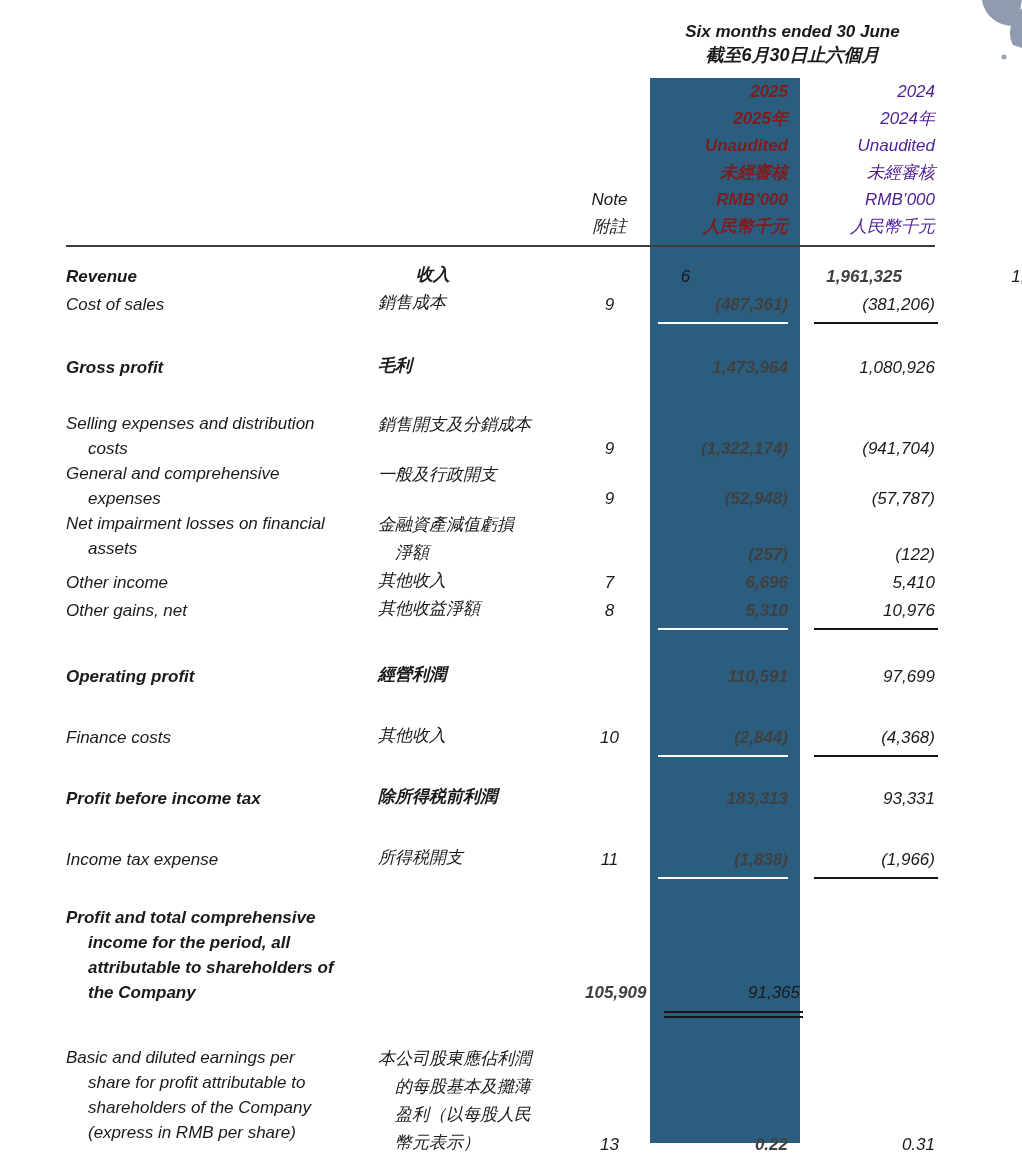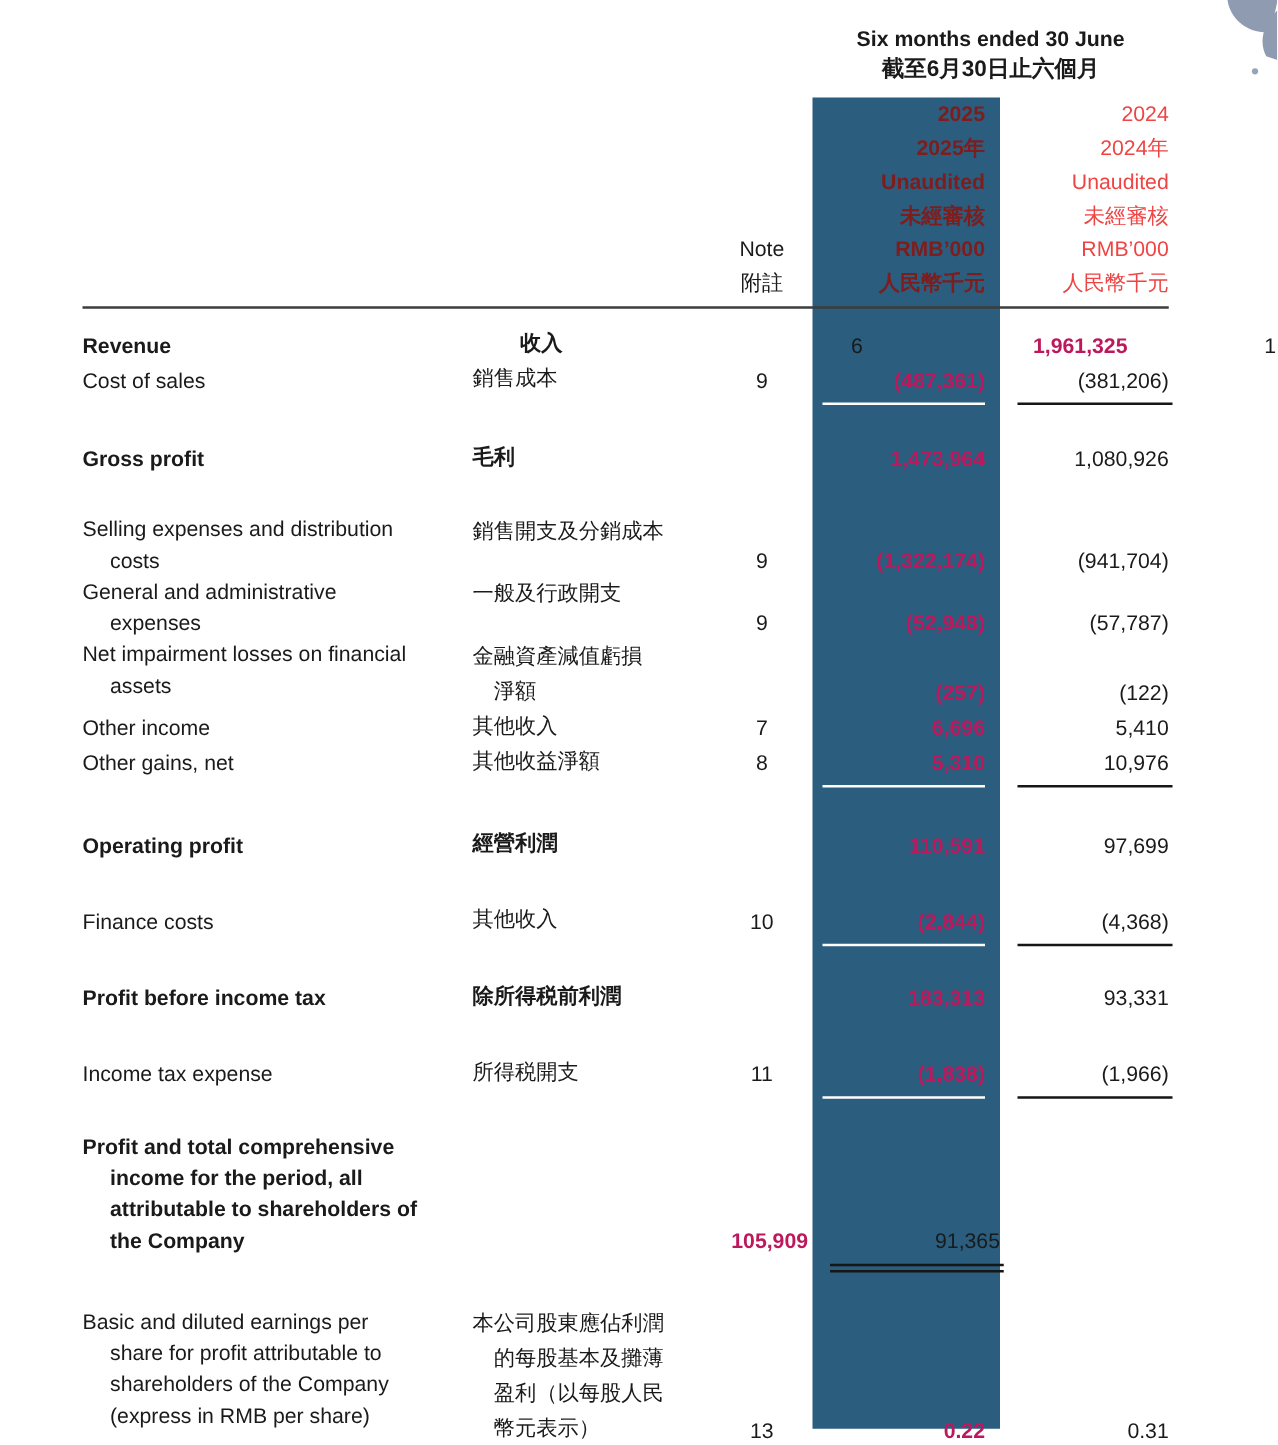--- a/index.html
+++ b/index.html
@@ -1,45 +1,45 @@
 <!DOCTYPE html>
 <html><head>
 <meta charset="utf-8">
 <style>
   html,body { margin:0; padding:0; background:#ffffff; }
   body { font-family:"Liberation Sans","DejaVu Sans",sans-serif; color:#1a1a1a; }
-  .sheet { position:relative; width:1022px; height:1156px; background:#fff; overflow:hidden; }
+  .sheet { position:relative; width:1022px; height:1156px; background:#fff; overflow:hidden;font-style:italic; }
 
   .blue-strip { position:absolute; left:650px; top:78px; width:150px; height:1065px;
                 background:#2b5d7e; z-index:0; }
 
   .decor { position:absolute; right:0; top:0; z-index:0; }
 
   .content { position:relative; z-index:1; margin-left:66px; width:869px; padding-top:22px; }
 
   .title-en { margin-left:584px; width:285px; text-align:center;
               font-weight:bold; font-size:17px; line-height:20px; }
   .title-zh { margin-left:584px; width:285px; text-align:center;
               font-weight:bold; font-size:18px; line-height:26px; }
 
   .grid { display:grid; grid-template-columns:312px 207px 65px 150px 135px; }
 
   .hdr { margin-top:10px; }
   .h-line { line-height:27px; font-size:17px; }
   .h-note { text-align:center; padding-right:16px; }
   .h-25 { text-align:right; padding-right:12px; color:#7f1d1d; font-weight:bold; }
-  .h-24 { text-align:right; color:#ef4444; }
+  .h-24 { text-align:right; color:#4c1d95; }
 
   .divider { margin-top:5px; border-top:2px solid #3d3d3d; }
 
   .row { align-items:end; font-size:17px; line-height:25px; }
   .c-en { white-space:pre-line; padding-left:22px; text-indent:-22px; }
   .c-zh { white-space:pre-line; padding-left:17px; text-indent:-17px; line-height:28px; }
   .c-note { text-align:center; padding-right:16px; }
-  .c-v25 { text-align:right; padding-right:12px; color:#be185d; font-weight:bold; position:relative; }
+  .c-v25 { text-align:right; padding-right:12px; color:#404040; font-weight:bold; position:relative; }
   .c-v24 { text-align:right; position:relative; }
 
   .b .c-en, .b .c-zh { font-weight:bold; }
   .multi .c-en, .multi .c-zh { align-self:start; }
 
   .u1 .c-v25::after { content:""; position:absolute; left:8px;  right:12px; bottom:-7px;
                       border-bottom:2px solid #ffffff; }
   .u1 .c-v24::after { content:""; position:absolute; left:14px; right:-3px; bottom:-7px;
                       border-bottom:2px solid #161616; }
   .u2 .c-v25::after { content:""; position:absolute; left:8px;  right:12px; bottom:-13px;
@@ -144,21 +144,21 @@
     <div class="grid row multi mt31">
       <div class="c-en">Selling expenses and distribution
 costs</div>
       <div class="c-zh">銷售開支及分銷成本</div>
       <div class="c-note">9</div>
       <div class="c-v25">(1,322,174)</div>
       <div class="c-v24">(941,704)</div>
     </div>
 
     <div class="grid row multi">
-      <div class="c-en">General and administrative
+      <div class="c-en">General and comprehensive
 expenses</div>
       <div class="c-zh">一般及行政開支</div>
       <div class="c-note">9</div>
       <div class="c-v25">(52,948)</div>
       <div class="c-v24">(57,787)</div>
     </div>
 
     <div class="grid row multi">
       <div class="c-en">Net impairment losses on financial
 assets</div>

